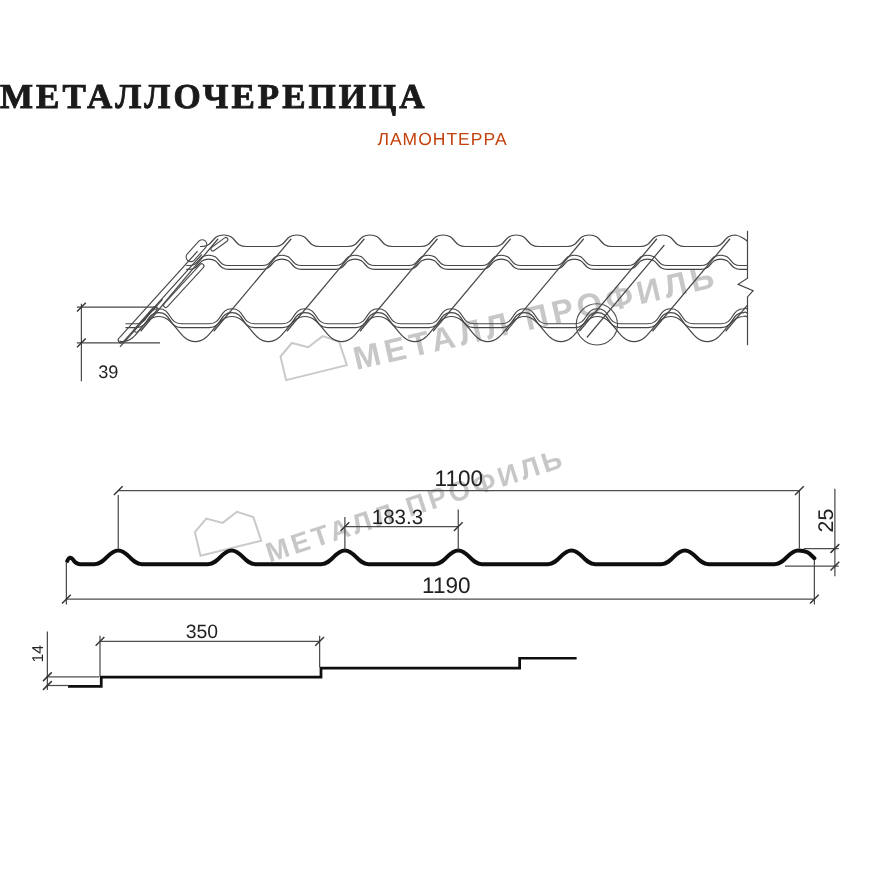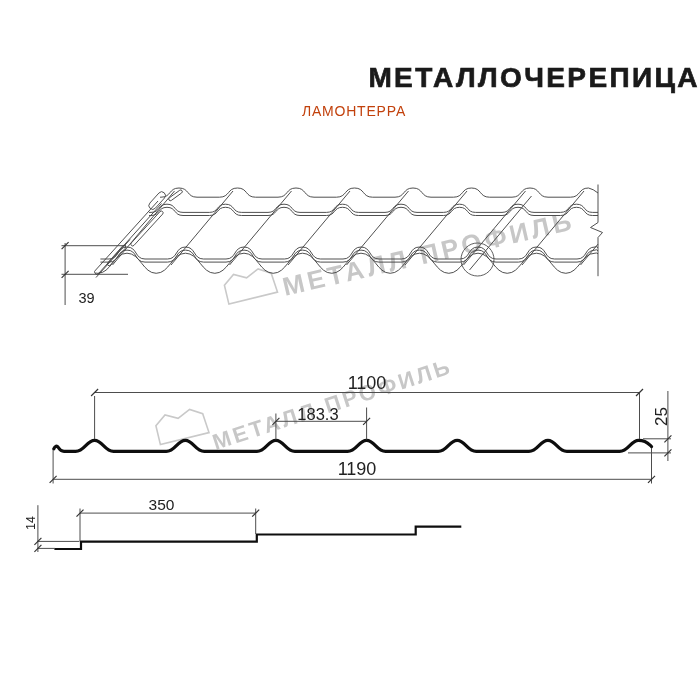--- a/index.html
+++ b/index.html
@@ -1,15 +1,15 @@
 <!DOCTYPE html>
 <html><head><meta charset="utf-8">
 <style>
 html,body{margin:0;padding:0;background:#fff;width:700px;height:700px;overflow:hidden}
-.ttl{position:absolute;left:0;top:62px;width:700px;text-align:right;font-family:Liberation Sans, sans-serif;font-weight:bold;font-size:28px;letter-spacing:2.4px;color:#1a1a1a;-webkit-text-stroke:0.7px #1a1a1a}
+.ttl{position:absolute;left:0;top:62px;width:700px;text-align:left;font-family:Liberation Serif, serif;font-weight:bold;font-size:28px;letter-spacing:2.4px;color:#1a1a1a;-webkit-text-stroke:0.7px #1a1a1a}
 .sub{position:absolute;left:4px;top:103px;width:700px;text-align:center;font-family:"Liberation Sans",sans-serif;font-size:14px;letter-spacing:0.8px;color:#c2410c}
 </style></head>
 <body>
 <div class="ttl">МЕТАЛЛОЧЕРЕПИЦА</div>
 <div class="sub">ЛАМОНТЕРРА</div>
 <svg width="700" height="700" viewBox="0 0 700 700" style="position:absolute;left:0;top:0">
 <path d="M224.4,285.2 L233.5,274.4 L246.6,277.8 L258.1,268.9 L271.2,273.2 L277.5,292.1 L228.9,304.1 Z" fill="none" stroke="#c9c9c9" stroke-width="1.6"></path>
 <path d="M155.9,425.7 L165.0,414.9 L178.1,418.3 L189.6,409.4 L202.7,413.7 L209.0,432.6 L160.4,444.6 Z" fill="none" stroke="#c9c9c9" stroke-width="1.6"></path>
 <text x="285" y="296" transform="rotate(-13 285 296)" font-family="Liberation Sans, sans-serif" font-size="26" font-weight="bold" letter-spacing="3.5" fill="#c7c7c7">МЕТАЛЛ ПРОФИЛЬ</text>
 <text x="215.5" y="450" transform="rotate(-18 215.5 450)" font-family="Liberation Sans, sans-serif" font-size="22" font-weight="bold" letter-spacing="2.8" fill="#c7c7c7">МЕТАЛЛ ПРОФИЛЬ</text>

